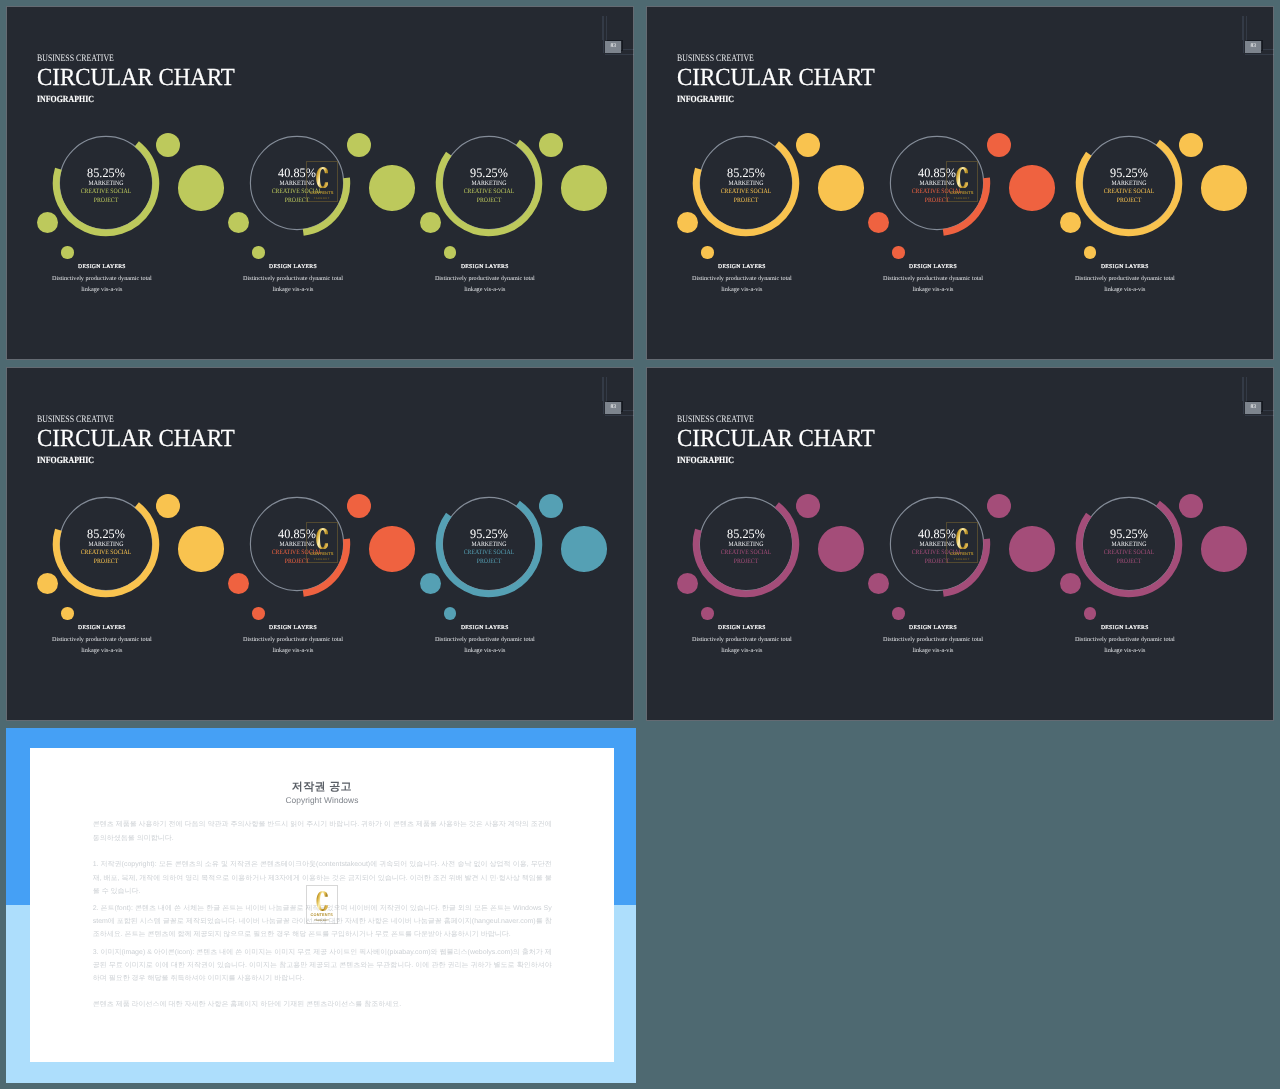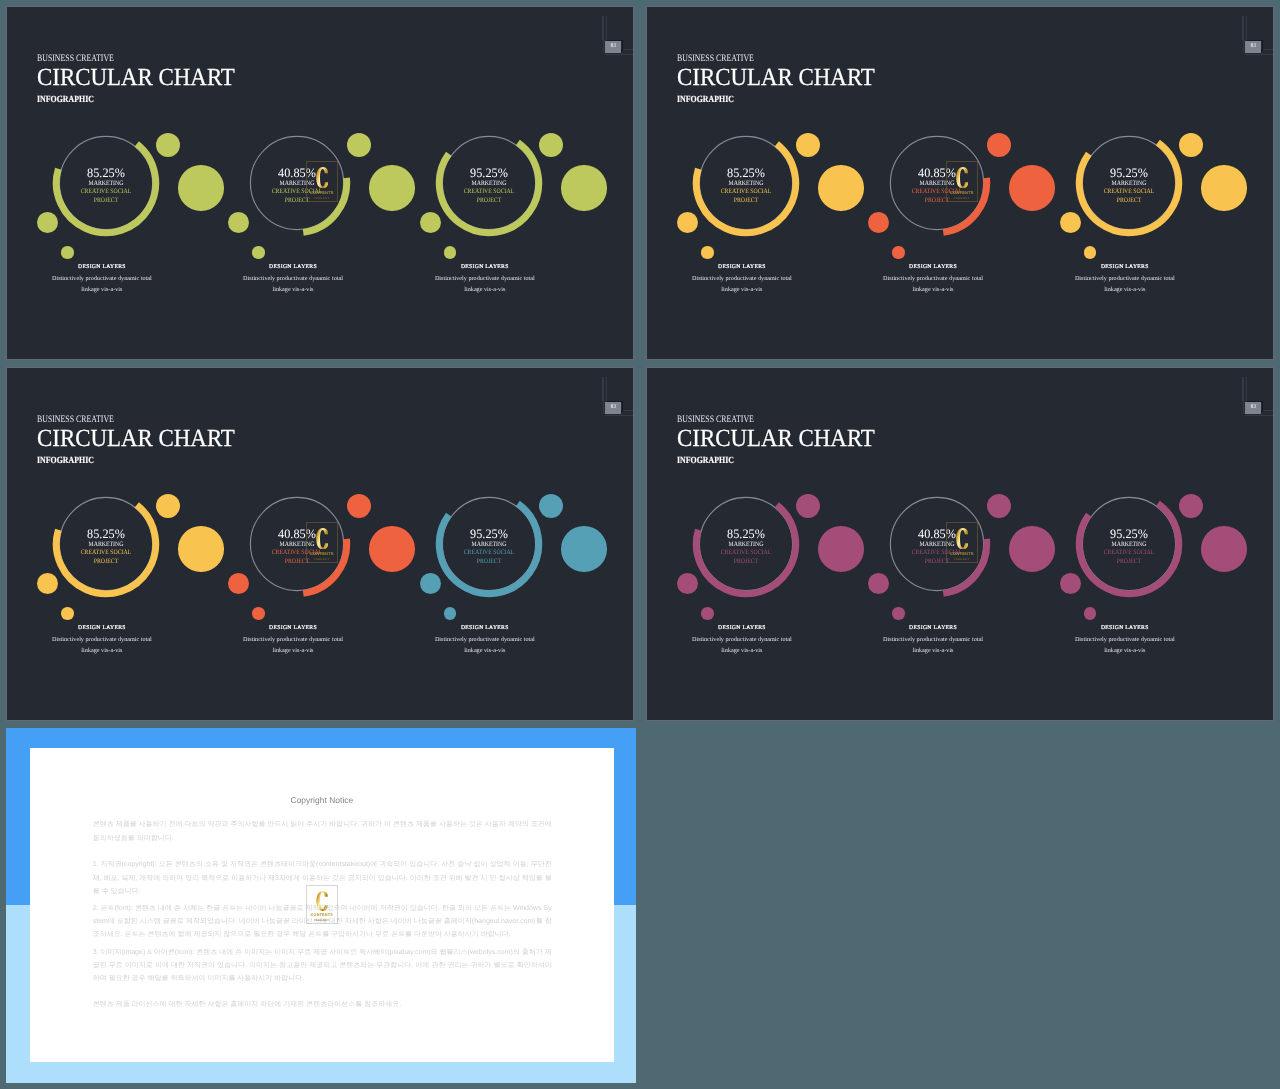--- a/index.html
+++ b/index.html
@@ -444,21 +444,22 @@
           <path d="M31 0 C47 0 57 12 57 29 L41 29 C39 17 36 9 30 9 C22 9 18 26 18 50 C18 74 22 91 30 91 C36 91 39 83 41 71 L57 71 C57 88 47 100 31 100 C12 100 0 80 0 50 C0 20 12 0 31 0 Z" fill="url(#gwm4)"></path>
         </svg>
         <div class="wb" style="font-size: 4.0964px; letter-spacing: 0.1672px; margin-top: 1.881px;">CONTENTS</div>
         <div class="wt" style="font-size: 2.5916px; letter-spacing: 0.5434px; margin-top: 1.672px;">TAKEOUT</div>
       </div>
     </div>
     <div class="bluepanel">
       <div class="bp-top"></div>
       <div class="bp-bot"></div>
       <div class="doc">
-        <div class="doc-sub">Copyright Notice</div>
+        <div class="doc-title">저작권 공고</div>
+        <div class="doc-sub">Copyright Windows</div>
         <p style="top: 70.6px;">콘텐츠 제품을 사용하기 전에 다음의 약관과 주의사항을 반드시 읽어 주시기 바랍니다. 귀하가 이 콘텐츠 제품을 사용하는 것은 사용자 계약의 조건에 동의하셨음을 의미합니다.</p>
         <p style="top: 110.6px;">1. 저작권(copyright): 모든 콘텐츠의 소유 및 저작권은 콘텐츠테이크아웃(contentstakeout)에 귀속되어 있습니다. 사전 승낙 없이 상업적 이용, 무단전재, 배포, 복제, 개작에 의하여 영리 목적으로 이용하거나 제3자에게 이용하는 것은 금지되어 있습니다. 이러한 조건 위배 발견 시 민·형사상 책임을 물을 수 있습니다.</p>
         <p style="top: 154.2px;">2. 폰트(font): 콘텐츠 내에 쓴 서체는 한글 폰트는 네이버 나눔글꼴로 제작되었으며 네이버에 저작권이 있습니다. 한글 외의 모든 폰트는 Windows System에 포함된 시스템 글꼴로 제작되었습니다. 네이버 나눔글꼴 라이선스에 대한 자세한 사항은 네이버 나눔글꼴 홈페이지(hangeul.naver.com)를 참조하세요. 폰트는 콘텐츠에 함께 제공되지 않으므로 필요한 경우 해당 폰트를 구입하시거나 무료 폰트를 다운받아 사용하시기 바랍니다.</p>
         <p style="top: 198.2px;">3. 이미지(image) &amp; 아이콘(icon): 콘텐츠 내에 쓴 이미지는 이미지 무료 제공 사이트인 픽사베이(pixabay.com)와 웹볼리스(webolys.com)의 출처가 제공된 무료 이미지로 이에 대한 저작권이 있습니다. 이미지는 참고용만 제공되고 콘텐츠와는 무관합니다. 이에 관한 권리는 귀하가 별도로 확인하셔야 하며 필요한 경우 해당을 취득하셔야 이미지를 사용하시기 바랍니다.</p>
         <p style="top: 250.2px;">콘텐츠 제품 라이선스에 대한 자세한 사항은 홈페이지 하단에 기재된 콘텐츠라이선스를 참조하세요.</p>
         <div class="wm" style="left: 275.5px; top: 137.7px; width: 32.3px; height: 39.1px; border: 1px solid rgba(160, 160, 160, 0.42); padding-top: 5.0048px;">
           <svg viewBox="0 0 57 100" width="12.4355" height="20.0192">
             <defs>
               <linearGradient id="gwm5" x1="0.05" y1="0.1" x2="0.95" y2="0.55">
                 <stop offset="0" stop-color="#8a6a18"></stop>

